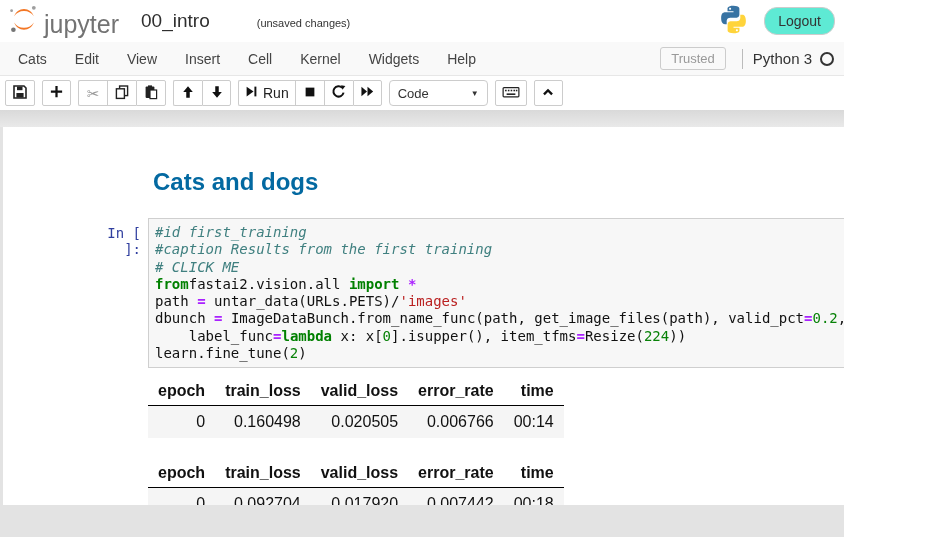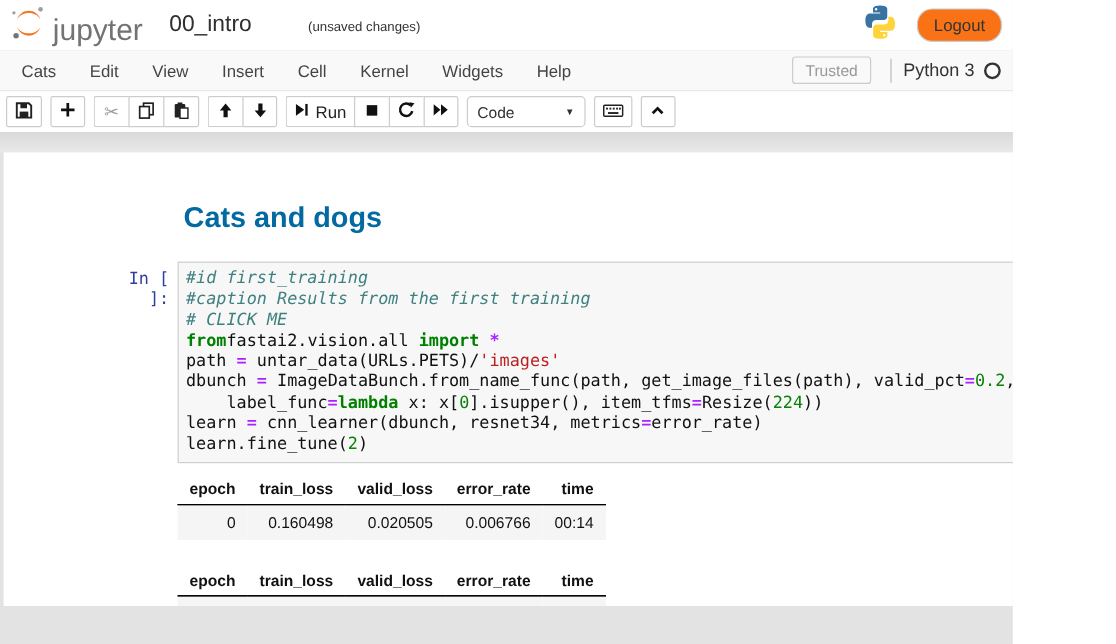--- a/index.html
+++ b/index.html
@@ -9,21 +9,21 @@
 
   
   .top-bar { height:42px; background:#fff; display:flex; align-items:center; padding:0 9px 0 8px; }
   .logo { display:flex; align-items:flex-end; cursor:pointer; }
   .logo-text { font-size:25px; color:#737373; letter-spacing:0; line-height:1;
     font-family:"Liberation Sans", sans-serif; margin-left:4px; padding-bottom:2px;}
   .nb-title-wrap { display:flex; align-items:baseline; margin-left:22px; }
   .nb-title { font-size:19px; color:#2f2f2f; }
   .nb-autosave { font-size:11px; color:#333; margin-left:7px;padding-left:40px; }
   .top-right { margin-left:auto; display:flex; align-items:center; gap:14px; }
-  .logout-btn { background:#f97316; border:1px solid #ccc; border-radius:13px; color:#333;
+  .logout-btn { background:#5eead4; border:1px solid #ccc; border-radius:13px; color:#333;
     font-size:14px; padding:5px 13px; cursor:pointer; }
 
   
   .menubar { height:34px; background:#f9f9f9; border-bottom:1px solid #e7e7e7;
     display:flex; align-items:center; }
   .menu-items { list-style:none; display:flex; height:100%; align-items:stretch; padding-left:4px;}
   .menu-items li { padding:8px 14px; font-size:14px; color:#444; cursor:pointer; display:flex; align-items:center;}
   .menu-right { margin-left:auto; display:flex; align-items:center; padding-right:10px; }
   .trusted-btn { border:1px solid #ccc; border-radius:3px; background:transparent; color:#999;
     font-size:13px; padding:3px 10px; margin-right:16px; }
@@ -62,21 +62,21 @@
     padding:5px 6px; font-family:"DejaVu Sans Mono", monospace; font-size:14px; color:#111; }
   .cm-line { line-height:17.3px; white-space:pre; }
   .tok-com { color:#408080; font-style:italic; }
   .tok-kw  { color:#008000; font-weight:bold; }
   .tok-op  { color:#AA22FF; font-weight:bold; }
   .tok-str { color:#BA2121; }
   .tok-num { color:#088208; }
 
   
   .outputs { padding-left:145px; margin-top:9px; }
-  .out-table { border-collapse:collapse; font-size:13px; color:#111; margin-bottom:21px; }
+  .out-table { border-collapse:collapse; font-size:16px; color:#111; margin-bottom:21px; }
   .out-table th { font-weight:bold; padding:5px 10px; text-align:right; border-bottom:1px solid #000; }
   .out-table td { padding:7px 10px; text-align:right; }
   .out-table tbody tr:nth-child(odd) { background:#f5f5f5; }
   .out-table th:first-child, .out-table td:first-child { min-width:45px; }
   .out-table th:nth-child(2), .out-table td:nth-child(2) { min-width:80px; }
   .out-table th:nth-child(3), .out-table td:nth-child(3) { min-width:83px; }
   .out-table th:nth-child(4), .out-table td:nth-child(4) { min-width:81px; }
 </style>
 </head>
 <body>
@@ -239,21 +239,20 @@
     <div class="code-cell">
       <div class="prompt">In [ ]:</div>
       <div class="input-area" id="code-area">
           <div class="cm-line"><span class="tok-com">#id first_training</span></div>
           <div class="cm-line"><span class="tok-com">#caption Results from the first training</span></div>
           <div class="cm-line"><span class="tok-com"># CLICK ME</span></div>
           <div class="cm-line"><span class="tok-kw">from</span><span>fastai2.vision.all </span><span class="tok-kw">import</span><span> </span><span class="tok-op">*</span></div>
           <div class="cm-line"><span>path </span><span class="tok-op">=</span><span> untar_data(URLs.PETS)/</span><span class="tok-str">'images'</span></div>
           <div class="cm-line"><span>dbunch </span><span class="tok-op">=</span><span> ImageDataBunch.from_name_func(path, get_image_files(path), valid_pct</span><span class="tok-op">=</span><span class="tok-num">0.2</span><span>,</span></div>
           <div class="cm-line"><span>    label_func</span><span class="tok-op">=</span><span class="tok-kw">lambda</span><span> x: x[</span><span class="tok-num">0</span><span>].isupper(), item_tfms</span><span class="tok-op">=</span><span>Resize(</span><span class="tok-num">224</span><span>))</span></div>
-          <div class="cm-line"><span>learn </span><span class="tok-op">=</span><span> cnn_learner(dbunch, resnet34, metrics</span><span class="tok-op">=</span><span>error_rate)</span></div>
           <div class="cm-line"><span>learn.fine_tune(</span><span class="tok-num">2</span><span>)</span></div>
         </div>
     </div>
 
     <div class="outputs" id="outputs">
         <table class="out-table">
           <thead>
             <tr>
               <th>epoch</th>
               <th>train_loss</th>

